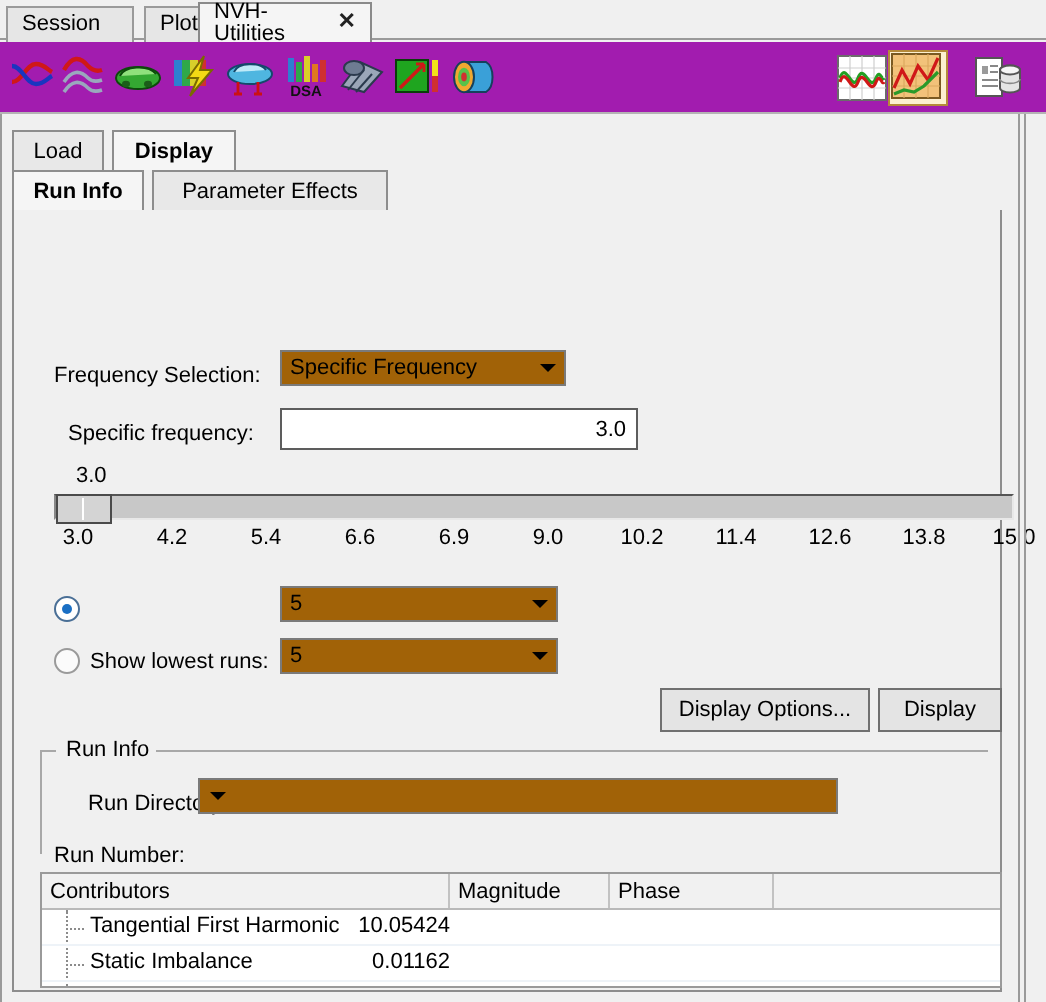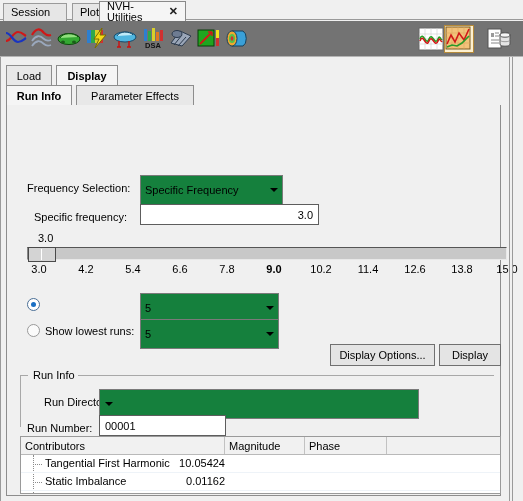--- a/index.html
+++ b/index.html
@@ -66,21 +66,21 @@
     font-weight: bold;
     color: #222;
     line-height: 1;
   }
 
   
   .toolbar {
     position: absolute;
     left: 0; top: 21px;
     width: 523px; height: 36px;
-    background: #737373;
+    background: #a21caf;
     border-bottom: 1px solid #b4b4b4;
     box-sizing: border-box;
   }
   .tbicon {
     position: absolute;
     top: 6px;
     width: 26px; height: 24px;
     box-sizing: border-box;
   }
   .tbicon svg { display: block; }
@@ -169,22 +169,22 @@
     position: absolute;
     font-size: 11px;
     color: #000;
     white-space: nowrap;
     line-height: 14px;
   }
 
   
   .combo {
     position: absolute;
-    height: 30px;
-    background: #15803d;
+    height: 18px;
+    background: #a16207;
     border: 1px solid #7a7a7a;
     box-sizing: border-box;
     display: flex;
     align-items: center;
   }
   .combo .ctext {
     flex: 1;
     padding-left: 4px;
     font-size: 11px;
     white-space: nowrap;
@@ -565,22 +565,22 @@
 
       <div class="sliderval" style="left:31px; top:127px;">3.0</div>
       <div class="strack" style="top:142px;">
         <div class="sthumb"></div>
       </div>
       <div class="sticks" style="top:158px;">
         <div class="stick" style="left:12px;">3.0</div>
         <div class="stick" style="left:59px;">4.2</div>
         <div class="stick" style="left:106px;">5.4</div>
         <div class="stick" style="left:153px;">6.6</div>
-        <div class="stick" style="left:200px;">7.8</div>
-        <div class="stick" style="left:247px;font-weight:bold;">9.0</div>
+        <div class="stick" style="left:200px;">6.9</div>
+        <div class="stick" style="left:247px;">9.0</div>
         <div class="stick" style="left:294px;">10.2</div>
         <div class="stick" style="left:341px;">11.4</div>
         <div class="stick" style="left:388px;">12.6</div>
         <div class="stick" style="left:435px;">13.8</div>
         <div class="stick" style="left:480px;">15.0</div>
       </div>
 
       <div class="radio on" style="left:20px; top:193px;"></div>
       <div class="combo" style="left:133px; top:188px; width:139px;">
         <span class="ctext">5</span>
@@ -613,23 +613,20 @@
       </div>
 
       <div class="lbl" style="left:20px; top:290px;padding-left:17px;">Run Directory:</div>
       <div class="combo" style="left:92px; top:284px; width:320px;">
         <span class="carrow">
             <i></i>
           </span>
       </div>
 
       <div class="lbl" style="left:20px; top:316px;">Run Number:</div>
-      <div class="tinput left" style="left:92px; top:310px; width:127px;">
-        <span>00001</span>
-      </div>
 
       <div class="tbl" style="left: 13px; top: 331px; width: 481px; height: 58px;">
         <div class="thead">
           <div class="th" style="left:0px; width:204px;">Contributors</div>
           <div class="th" style="left:204px; width:80px;">Magnitude</div>
           <div class="th" style="left:284px; width:82px;">Phase</div>
           <div class="th" style="left:366px; width:115px; border-right:none;"></div>
         </div>
 
         <div class="tvert" style="height: 38px;"></div>

